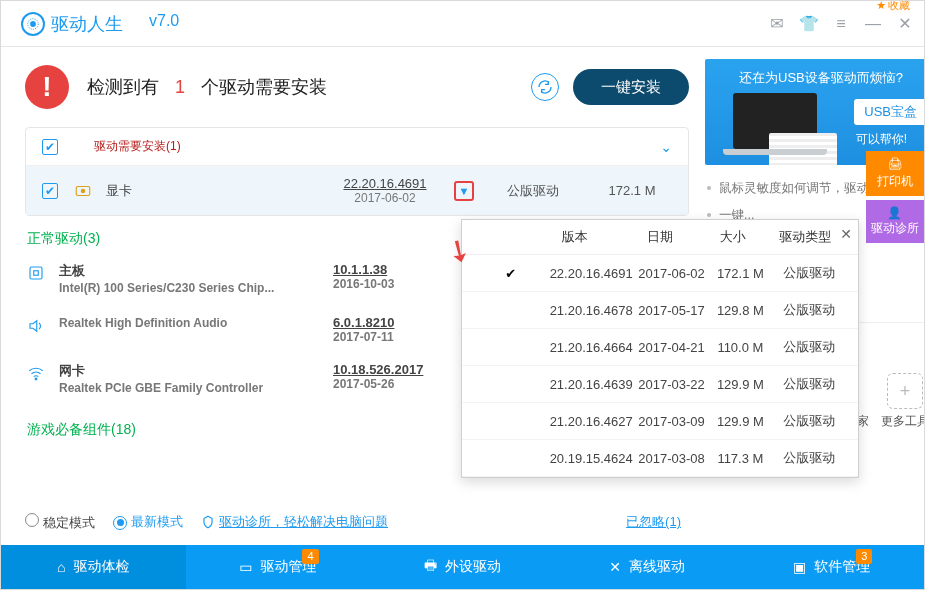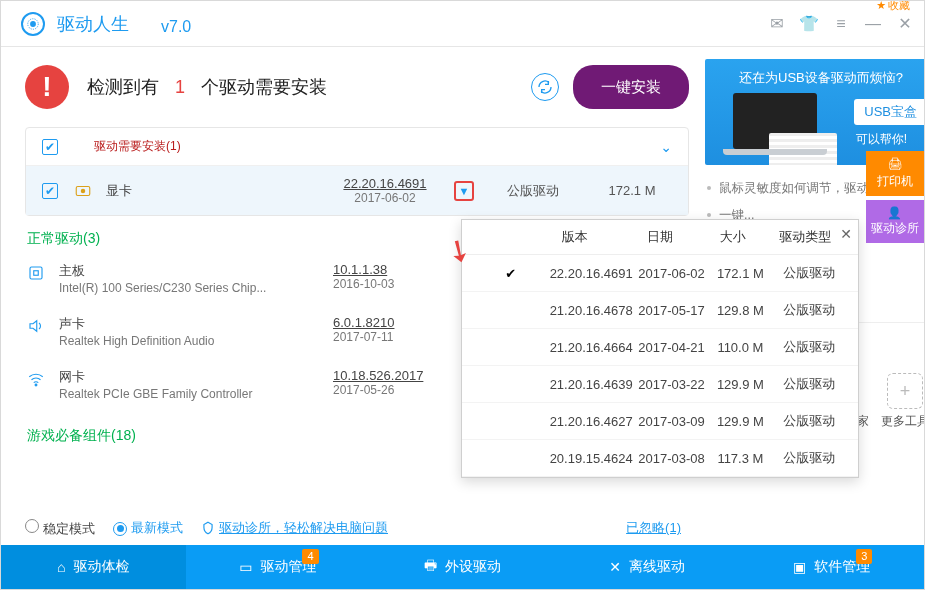--- a/index.html
+++ b/index.html
@@ -1,53 +1,53 @@
 <!DOCTYPE html>
 <html><head>
 <meta charset="utf-8">
 <style>
   * { box-sizing: border-box; margin:0; padding:0; font-family: "Microsoft YaHei","PingFang SC",sans-serif; }
   body { background:#fff; width:925px; height:590px; overflow:hidden; border:1px solid #d9d9d9; position:relative; }
   .titlebar { height:46px; border-bottom:1px solid #e6e6e6; display:flex; align-items:center; padding:0 10px 0 20px; }
-  .logo-wrap { display:flex; align-items:flex-end; gap:12px; }
+  .logo-wrap { display:flex; align-items:flex-start; gap:6px; }
   .logo-icon { width:24px; height:24px; border-radius:50%; border:2px solid #1e9bf0; display:flex; align-items:center;justify-content:center; }
   .logo-icon svg { width:14px;height:14px; }
   .app-name { font-size:18px; color:#1e9bf0; font-weight:500; }
   .app-ver { font-size:16px; color:#1e9bf0; margin-left:20px; }
   .titlebar-right { margin-left:auto; display:flex; align-items:center; gap:14px; color:#9aa0a6;}
   .titlebar-right .tb-btn { width:18px; height:18px; display:flex; align-items:center;justify-content:center; cursor:pointer; }
   .star-fav { position:absolute; top:-3px; right:14px; font-size:11px; color:#ff8a00; display:flex;align-items:center;gap:2px;}
   .main-row { display:flex; }
   .left-pane { flex:1; padding:18px 0 0 0; position:relative;}
   .right-pane { width:244px; padding:12px 12px 0 0; position:relative; }
   .alert-row { display:flex; align-items:center; padding:0 16px 18px 24px; gap:18px; }
   .alert-icon { width:44px;height:44px;border-radius:50%;background:#e64340;display:flex;align-items:center;justify-content:center;color:#fff;font-size:28px;font-weight:700;}
   .alert-text { font-size:18px; color:#222; display:flex;align-items:center;gap:16px;}
   .alert-count { color:#e64340; }
   .alert-actions { margin-left:auto; display:flex; align-items:center; gap:14px;}
   .refresh-btn { width:28px;height:28px;border:1.5px solid #1e9bf0;border-radius:50%;display:flex;align-items:center;justify-content:center;color:#1e9bf0;cursor:pointer;}
-  .install-btn { background:#701a75;color:#fff;border:none;border-radius:20px;height:44px;width:116px;font-size:15px;cursor:pointer;}
+  .install-btn { background:#0c4a6e;color:#fff;border:none;border-radius:20px;height:36px;width:116px;font-size:15px;cursor:pointer;}
   .card { margin:0 16px 0 24px; border:1px solid #e6e6e6; border-radius:4px;}
   .card-head { display:flex;align-items:center;padding:10px 16px; border-bottom:1px solid #f0f0f0;}
   .chk { width:16px;height:16px;border:1.5px solid #1e9bf0;border-radius:2px;display:flex;align-items:center;justify-content:center;color:#1e9bf0;font-size:12px;margin-right:12px;}
   .card-title { color:#b91c1c;font-size:12px;margin-left:24px;}
   .card-chev { margin-left:auto;color:#1e9bf0;font-size:14px;}
   .drv-row { display:flex;align-items:center;padding:10px 16px; background:#eef6fc; font-size:13px;color:#444; gap:14px; position:relative;}
   .drv-row .chk { margin-right:2px;}
   .drv-type-icon { width:18px;height:18px;display:flex;align-items:center;justify-content:center;color:#dca11a;}
   .drv-name { width:210px; line-height:1.35;}
   .drv-name .sub { color:#777; font-size:12px;}
   .drv-ver { width:110px; text-align:center;}
   .drv-ver .v { text-decoration:underline;}
   .drv-ver .d { color:#777;font-size:12px;}
   .dd-btn { width:20px;height:20px;border:2px solid #e64340;border-radius:3px;display:flex;align-items:center;justify-content:center;color:#1e9bf0;font-size:11px;}
   .drv-kind { width:90px; text-align:center;color:#555;}
   .drv-size { width:80px; text-align:center;color:#555;}
   .section-head { padding:14px 16px 6px 26px; font-size:14px; color:#00b14f;}
-  .simple-row { display:flex;align-items:flex-start; padding:8px 16px 10px 26px; gap:14px; font-size:13px;color:#444; }
+  .simple-row { display:flex;align-items:flex-start; padding:8px 16px 10px 26px; gap:14px; font-size:13px;color:#444;font-weight:bold; }
   .simple-row .line-icon { width:18px;height:18px;display:flex;align-items:center;justify-content:center;color:#1e9bf0;margin-top:2px;}
   .simple-row .nm { width:260px;line-height:1.4;}
   .simple-row .nm .sub{color:#777;font-size:12px;}
   .simple-row .ver { width:110px;text-align:left;}
   .simple-row .ver .v { text-decoration:underline;}
   .simple-row .ver .d {color:#777;font-size:12px;}
   .footer-opts { display:flex;align-items:center; padding:12px 24px; font-size:13px;color:#444; gap:18px;}
   .radio { width:14px;height:14px;border:1.5px solid #888;border-radius:50%;display:inline-flex;align-items:center;justify-content:center;margin-right:4px;}
   .radio.on{border-color:#1e9bf0;}
   .radio.on::after{content:"";width:7px;height:7px;background:#1e9bf0;border-radius:50%;}
@@ -184,21 +184,20 @@
           </div>
    </div>
         <div class="simple-row">
      <span class="line-icon">
             <svg width="18" height="18" viewBox="0 0 24 24" fill="none" stroke="#1e9bf0" stroke-width="1.5">
               <path d="M4 9v6h4l5 4V5L8 9H4z"></path>
               <path d="M16 8a5 5 0 010 8"></path>
             </svg>
           </span>
      <div class="nm">
-            <div>声卡</div>
             <div class="sub">Realtek High Definition Audio</div>
           </div>
      <div class="ver">
             <div class="v">6.0.1.8210</div>
             <div class="d">2017-07-11</div>
           </div>
    </div>
         <div class="simple-row">
      <span class="line-icon">
             <svg width="18" height="18" viewBox="0 0 24 24" fill="none" stroke="#1e9bf0" stroke-width="1.5">

